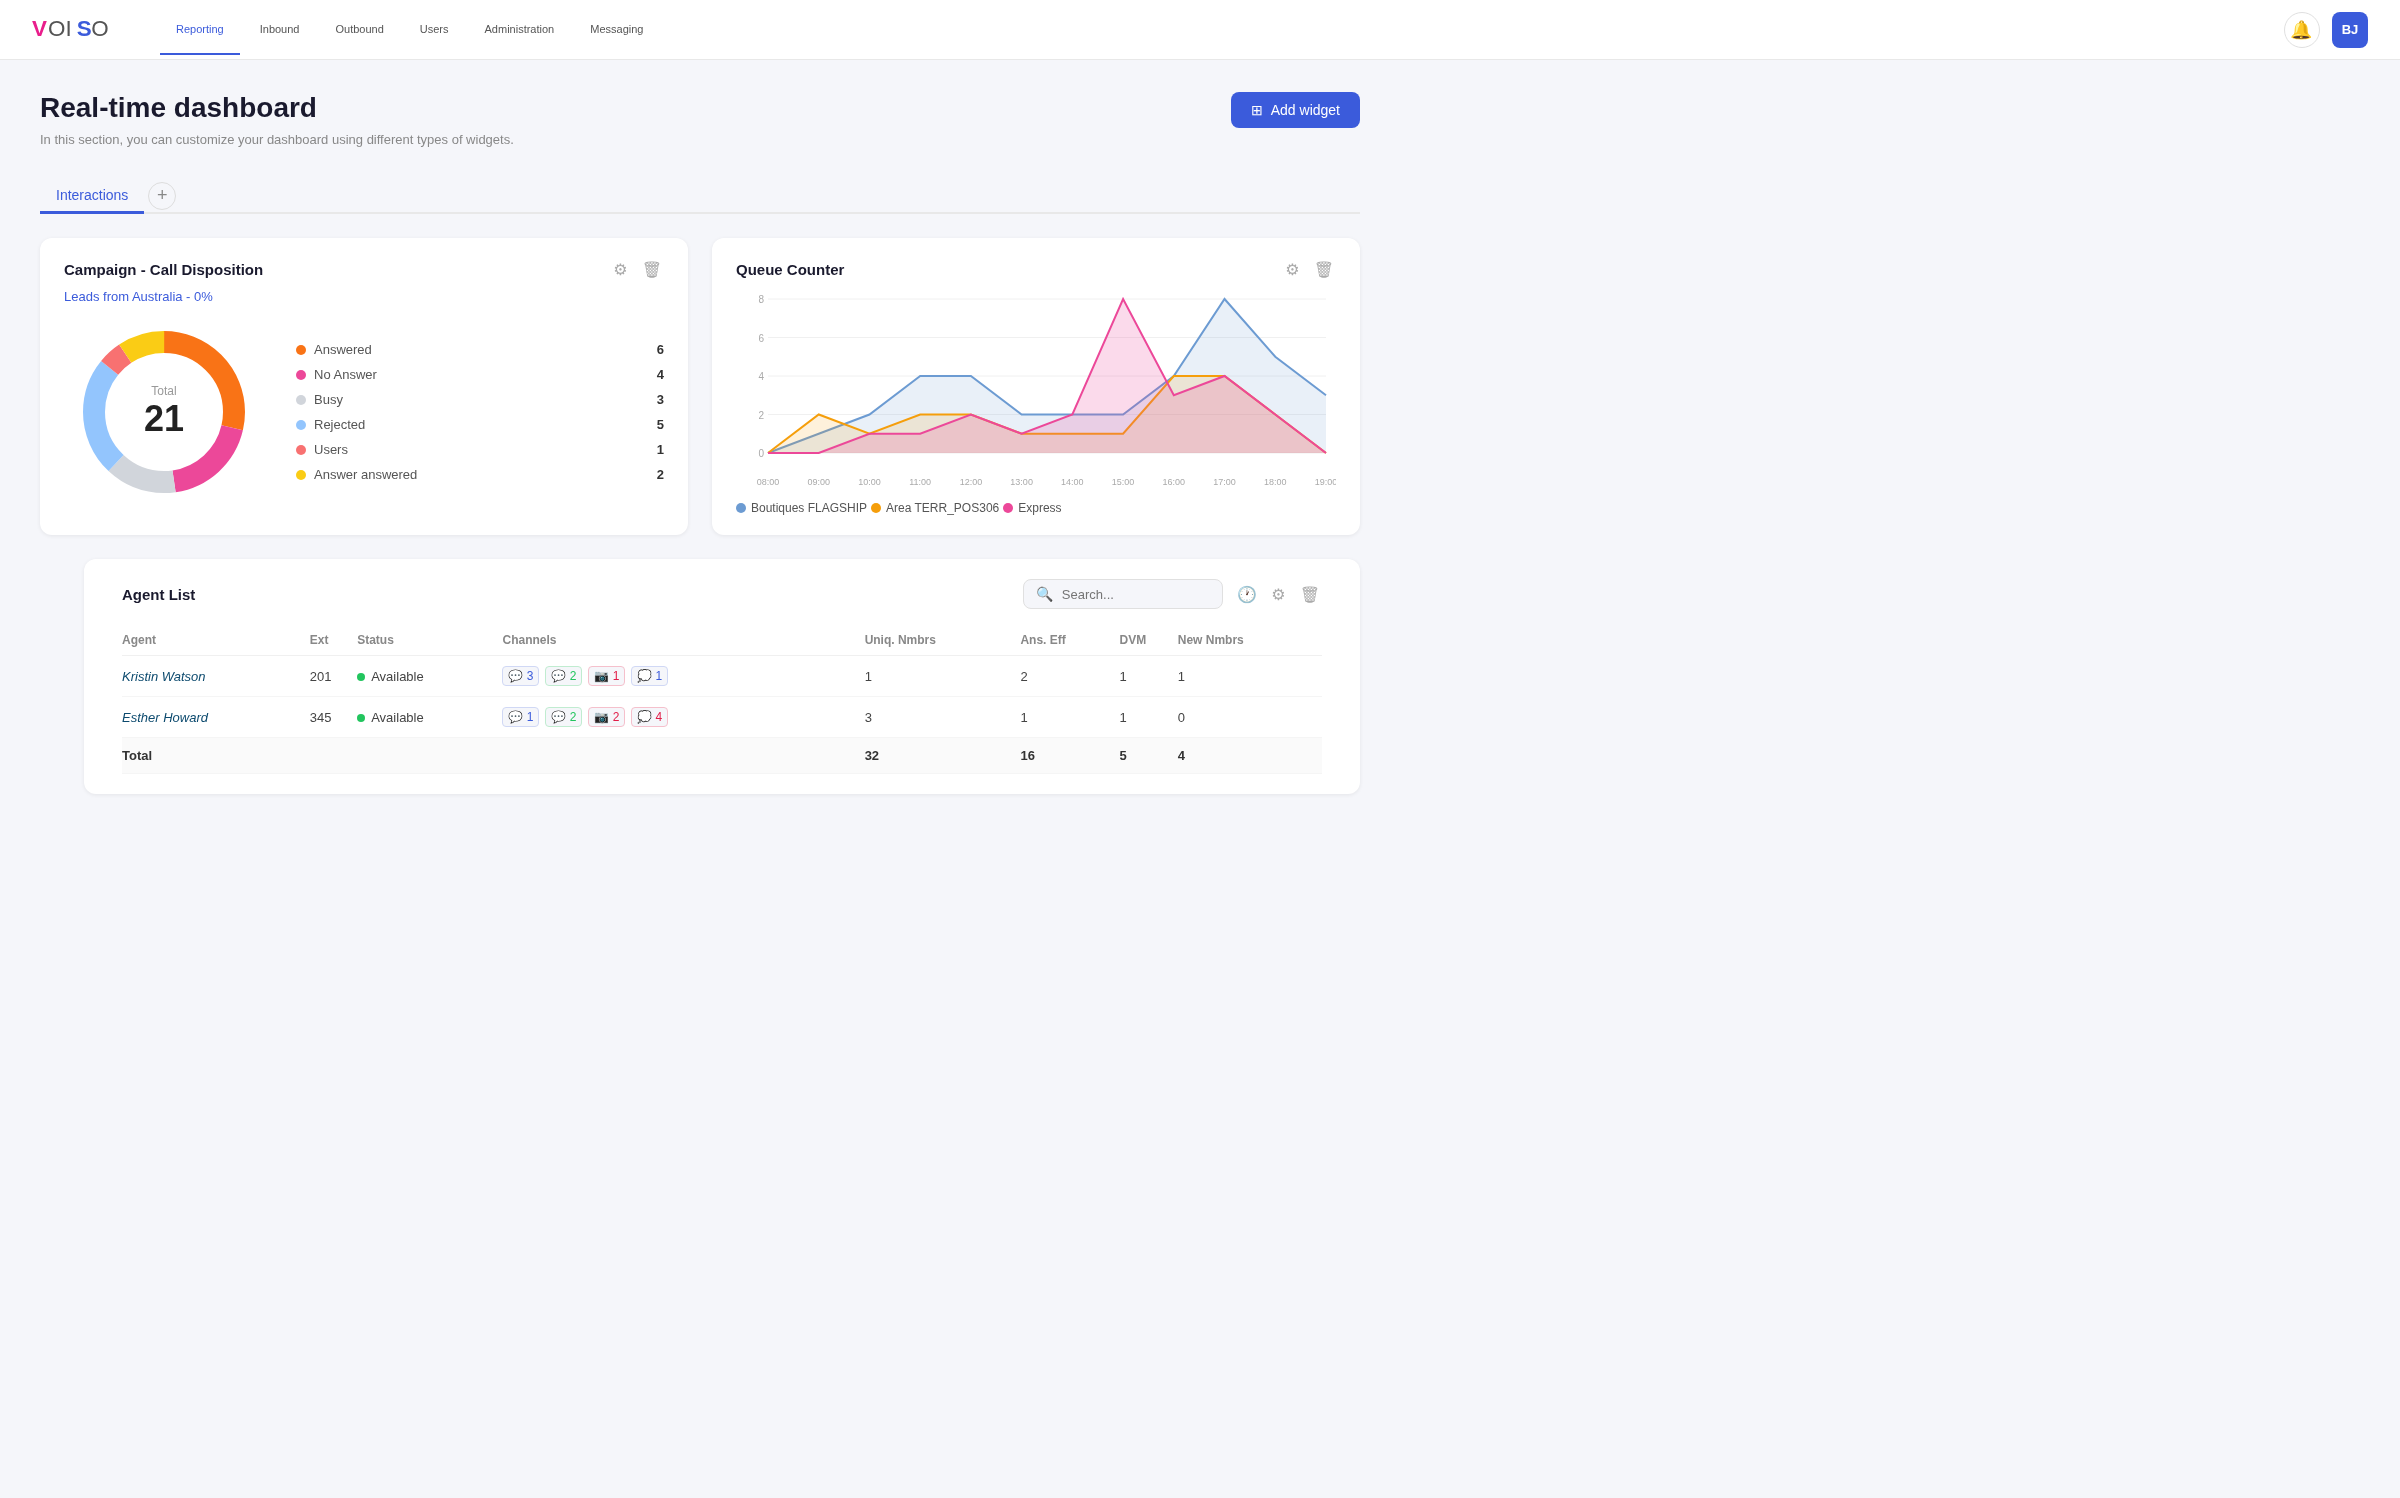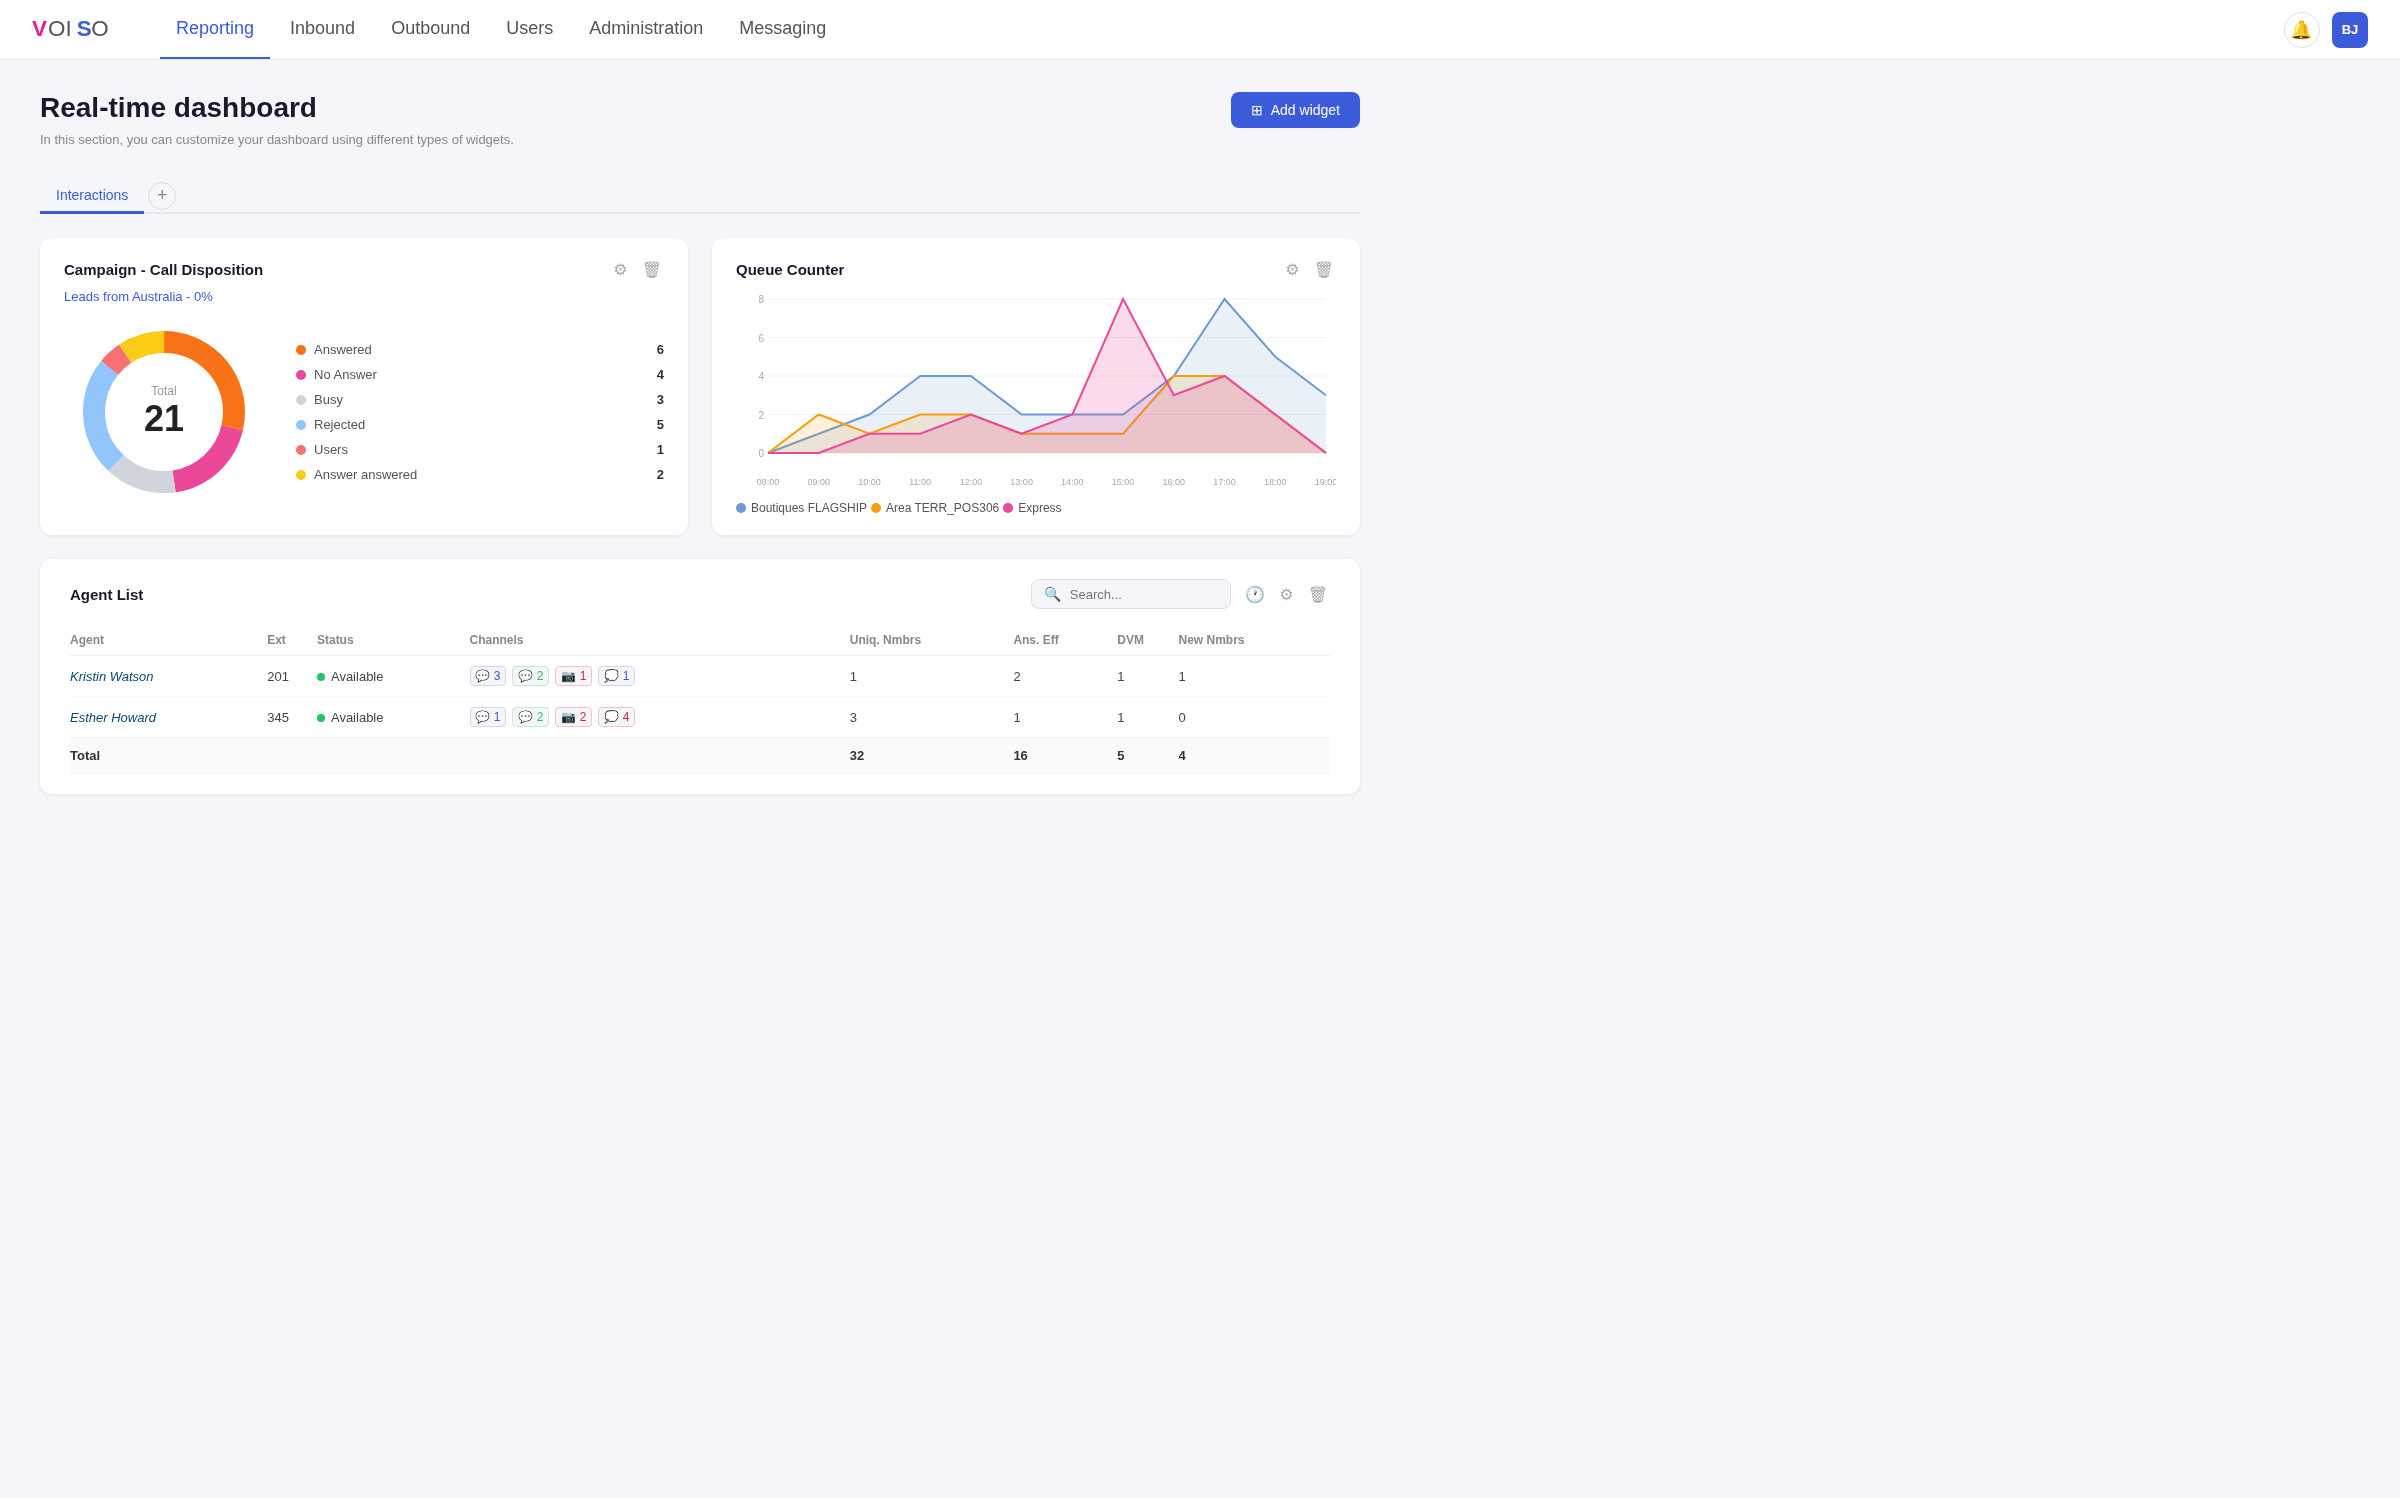--- a/index.html
+++ b/index.html
@@ -23,21 +23,21 @@
       margin-right: 48px;
     }
     .logo svg { width: 80px; height: 28px; }
     .nav-links {
       display: flex;
       gap: 4px;
       flex: 1;
     }
     .nav-link {
       padding: 18px 16px;
-      font-size: 18px;
+      font-size: 11px;
       cursor: pointer;
       color: #555;
       text-decoration: none;
       border-bottom: 2px solid transparent;
       transition: color 0.2s;
     }
     .nav-link.active {
       color: #3b5bdb;
       border-bottom: 2px solid #3b5bdb;
       font-weight: 500;
@@ -241,22 +241,23 @@
     }
     .chart-legend-dot {
       width: 10px; height: 10px;
       border-radius: 50%;
     }
 
     
     .agent-card {
       background: #fff;
       border-radius: 12px;
-      padding: 20px 30px;
+      padding: 20px 38px;
       box-shadow: 0 1px 4px rgba(0,0,0,0.07);
+      margin-left: 44px;
     }
     .agent-card-header {
       display: flex;
       align-items: center;
       justify-content: space-between;
       margin-bottom: 16px;
     }
     .search-wrap {
       display: flex;
       align-items: center;

